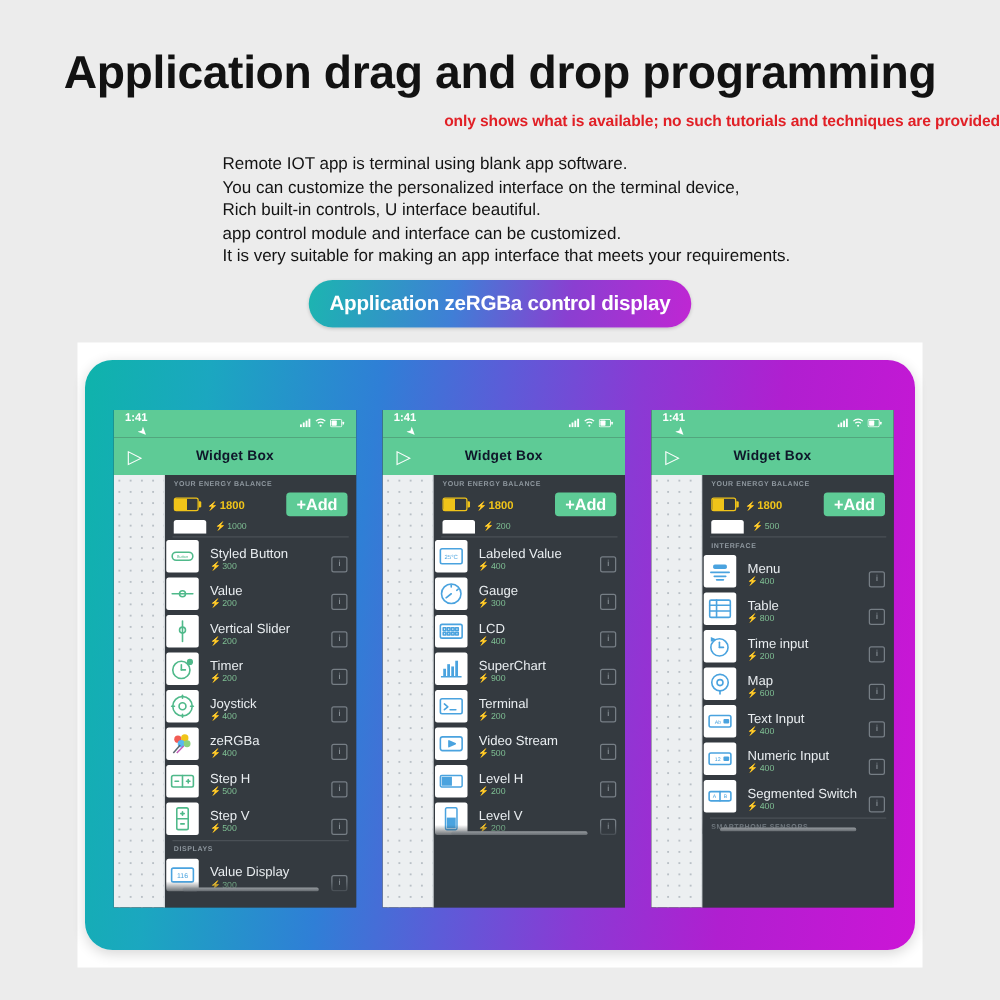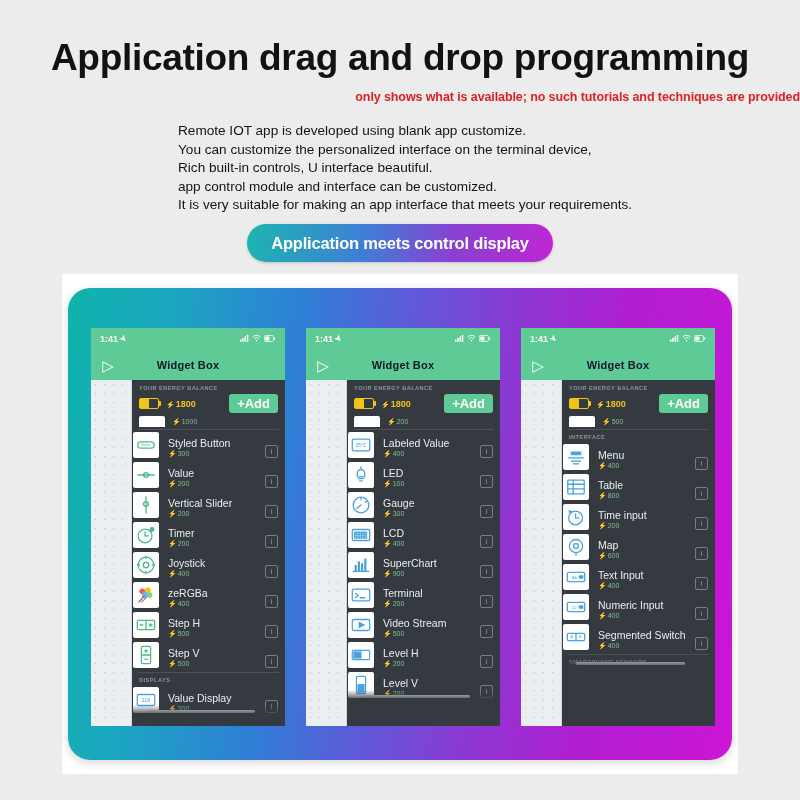--- a/index.html
+++ b/index.html
@@ -70,21 +70,21 @@
   .phone.p1{left:23px;}
   .phone.p2{left:238px;}
   .phone.p3{left:453px;}
 
   .statusbar{
     height:22px; background:#5ecb96;
     display:flex; align-items:center;
     padding:0 9px; color:#ffffff;
     font-size:9px; font-weight:700;
   }
-  .sb-left{display:flex;align-items:flex-start;gap:2px;}
+  .sb-left{display:flex;align-items:flex-end;gap:2px;flex-direction:column;}
   .sb-right{margin-left:auto;display:flex;align-items:center;gap:3px;}
   .loc-arrow{font-size:8px;display:inline-block;transform:rotate(45deg);}
 
   .appbar{
     height:30px; background:#5ecb96;
     display:flex; align-items:center;
     position:relative;
   }
   .appbar .play{
     width:34px; text-align:center;
@@ -175,28 +175,28 @@
     pointer-events:none;
   }
 </style>
 </head>
 <body>
 
 <div class="hero-title">Application drag and drop programming</div>
 <div class="hero-sub">only shows what is available; no such tutorials and techniques are provided</div>
 
 <div class="blurb">
-  <div>Remote IOT app is developed using blank app customize.</div>
+  <div>Remote IOT app is terminal using blank app software.</div>
   <div>You can customize the personalized interface on the terminal device,</div>
   <div>Rich built-in controls, U interface beautiful.</div>
   <div>app control module and interface can be customized.</div>
   <div>It is very suitable for making an app interface that meets your requirements.</div>
 </div>
 
-<div class="pill">Application meets control display</div>
+<div class="pill">Application zeRGBa control display</div>
 
 <div class="card">
   <div class="frame" id="frame">
       <div class="phone p1">
         <div class="statusbar">
           <span class="sb-left">
             <span>1:41</span>
             <span class="loc-arrow">➤</span>
           </span>
           <span class="sb-right">
@@ -439,35 +439,20 @@
                 </div>
                 <div class="wtext">
                   <div class="wname">Labeled Value</div>
                   <div class="wprice"><span class="bolt-s">⚡</span>400</div>
                 </div>
                 <div class="winfo">i</div>
               </div>
               <div class="wrow">
                 <div class="wicon">
                   <svg viewBox="0 0 24 24" width="22" height="22" fill="none" stroke="#4aa3df" stroke-width="1.4" stroke-linecap="round" stroke-linejoin="round">
-                    <path d="M8 10a4 4 0 0 1 8 0v4H8z"></path>
-                    <line x1="9.5" y1="16" x2="14.5" y2="16"></line>
-                    <line x1="10.5" y1="18.5" x2="13.5" y2="18.5"></line>
-                    <line x1="12" y1="3" x2="12" y2="5"></line>
-                  </svg>
-                </div>
-                <div class="wtext">
-                  <div class="wname">LED</div>
-                  <div class="wprice"><span class="bolt-s">⚡</span>100</div>
-                </div>
-                <div class="winfo">i</div>
-              </div>
-              <div class="wrow">
-                <div class="wicon">
-                  <svg viewBox="0 0 24 24" width="22" height="22" fill="none" stroke="#4aa3df" stroke-width="1.4" stroke-linecap="round" stroke-linejoin="round">
                     <circle cx="12" cy="12" r="8.5"></circle>
                     <line x1="12" y1="12" x2="7.5" y2="15.5"></line>
                     <line x1="12" y1="4.5" x2="12" y2="6"></line>
                     <line x1="18" y1="8" x2="16.8" y2="9"></line>
                   </svg>
                 </div>
                 <div class="wtext">
                   <div class="wname">Gauge</div>
                   <div class="wprice"><span class="bolt-s">⚡</span>300</div>
                 </div>

